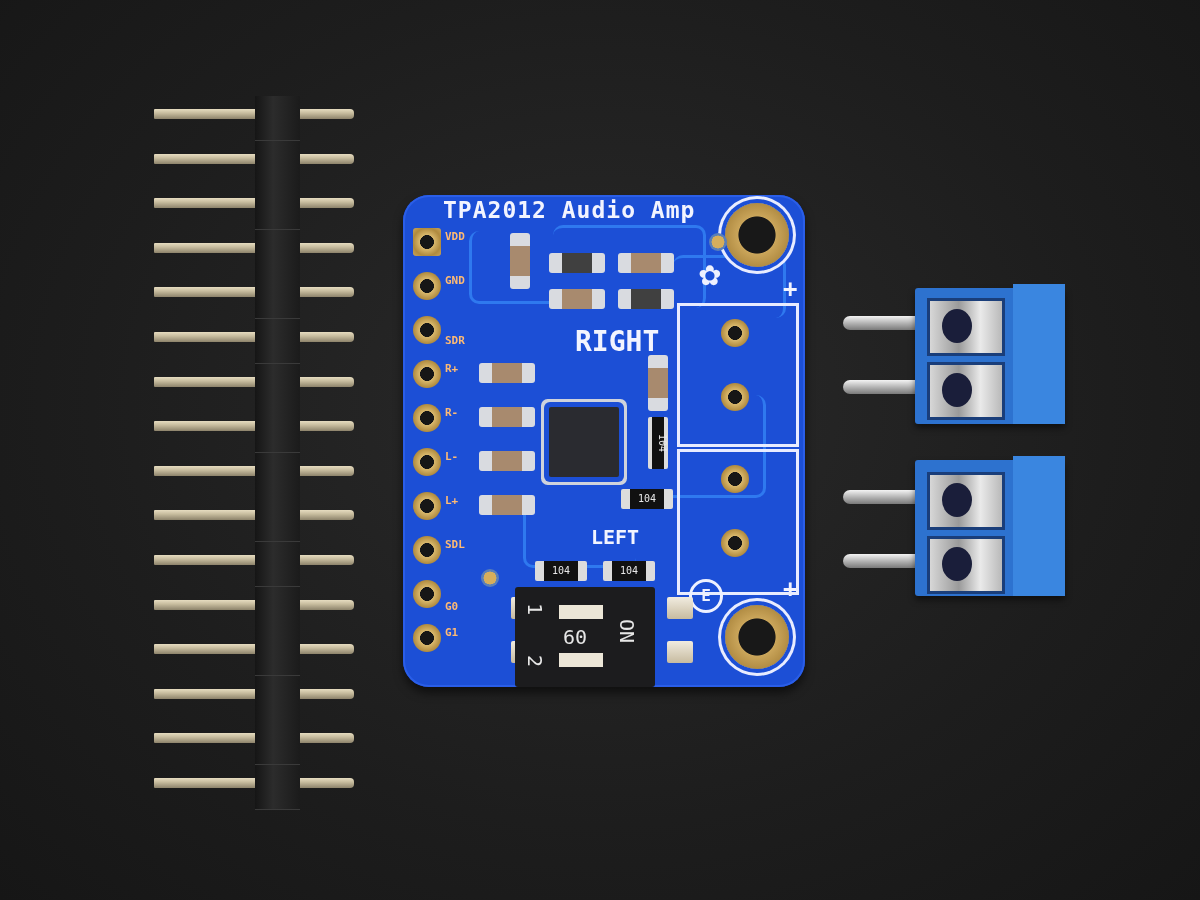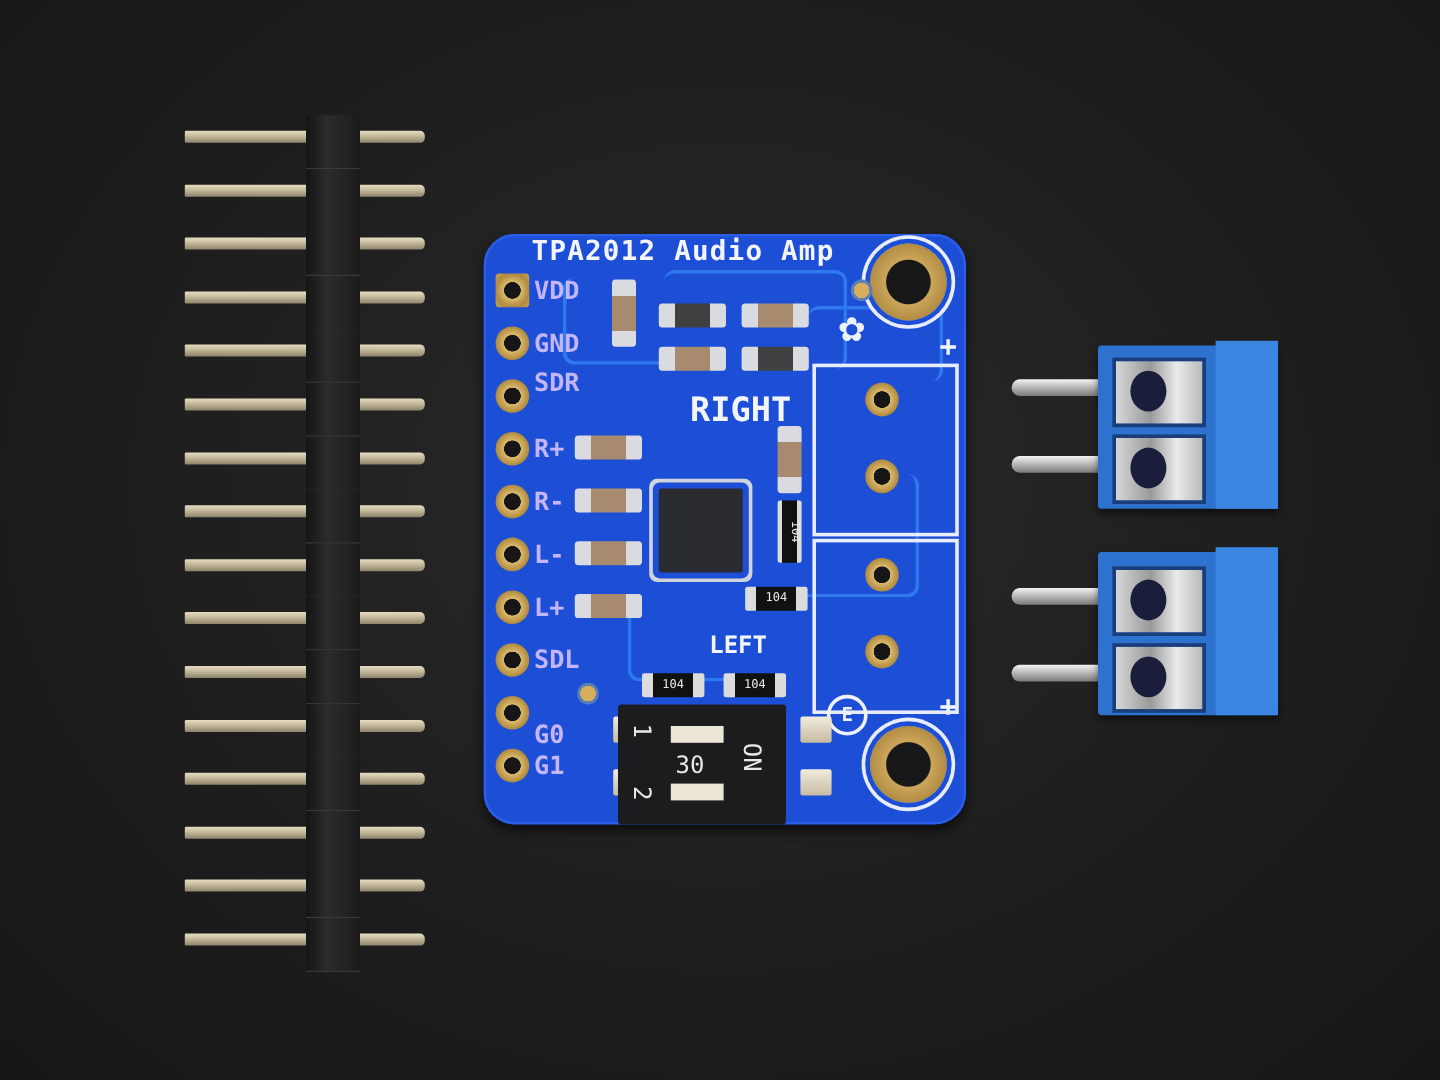--- a/index.html
+++ b/index.html
@@ -29,21 +29,21 @@
   }
   .trace { position: absolute; border: 3px solid #2f79ef; border-radius: 10px; }
   .silk { position: absolute; color: #f2f4ff; font-weight: bold; white-space: nowrap; }
   .title { left: 40px; top: 2px; font-size: 23px; letter-spacing: 1px; }
   .pad-col { position: absolute; left: 10px; top: 33px; }
   .pad {
     position: absolute; left: 0; width: 28px; height: 28px; border-radius: 50%;
     background: radial-gradient(circle, #161616 0 34%, #d9b86c 36%, #b08a3e 70%, #c9a55a 100%);
   }
   .pad.square { border-radius: 3px; }
-  .pad-label { position: absolute; left: 32px; font-size: 21px; color: #c4b5fd; font-weight: bold; }
+  .pad-label { position: absolute; left: 32px; font-size: 11px; color: #fdba74; font-weight: bold; }
   .mount {
     position: absolute; width: 64px; height: 64px; border-radius: 50%;
     background: radial-gradient(circle, #181818 0 40%, #caa55a 42%, #a9843c 80%, #caa55a 100%);
     box-shadow: 0 0 0 4px #1c4fd6, 0 0 0 7px #e8ecff;
   }
   .smd {
     position: absolute; height: 20px; border-radius: 3px;
     background: linear-gradient(90deg, #d9dbe0 0 24%, #a88a6e 24% 76%, #d9dbe0 76%);
   }
   .smd.dark { background: linear-gradient(90deg, #d9dbe0 0 24%, #404040 24% 76%, #d9dbe0 76%); }
@@ -177,21 +177,21 @@
   <div class="trace" style="left:240px;top:200px;width:120px;height:100px;border-top:none;border-left:none;"></div>
 
   <div class="silk title">TPA2012 Audio Amp</div>
 
   <div class="pad-col">
     <div class="pad square" style="top:0"></div>
     <div class="pad-label" style="top:2px">VDD</div>
     <div class="pad" style="top:44px"></div>
     <div class="pad-label" style="top:46px">GND</div>
     <div class="pad" style="top:88px"></div>
-    <div class="pad-label" style="top:79px">SDR</div>
+    <div class="pad-label" style="top:106px">SDR</div>
     <div class="pad" style="top:132px"></div>
     <div class="pad-label" style="top:134px">R+</div>
     <div class="pad" style="top:176px"></div>
     <div class="pad-label" style="top:178px">R-</div>
     <div class="pad" style="top:220px"></div>
     <div class="pad-label" style="top:222px">L-</div>
     <div class="pad" style="top:264px"></div>
     <div class="pad-label" style="top:266px">L+</div>
     <div class="pad" style="top:308px"></div>
     <div class="pad-label" style="top:310px">SDL</div>
@@ -243,21 +243,21 @@
 
   <div class="dip-lead" style="left:108px;top:402px"></div>
   <div class="dip-lead" style="left:108px;top:446px"></div>
   <div class="dip-lead" style="left:264px;top:402px"></div>
   <div class="dip-lead" style="left:264px;top:446px"></div>
   <div class="dip">
     <div class="dip-slider" style="top:18px"></div>
     <div class="dip-slider" style="top:66px"></div>
     <div class="dip-text" style="left:14px;top:10px;transform:rotate(90deg)">1</div>
     <div class="dip-text" style="left:14px;top:62px;transform:rotate(90deg)">2</div>
-    <div class="dip-text" style="left:48px;top:38px">30</div>
+    <div class="dip-text" style="left:48px;top:38px">60</div>
     <div class="dip-text" style="left:100px;top:32px;transform:rotate(90deg)">ON</div>
   </div>
 </div>
 
 <div class="terminal" style="top:288px">
   <div class="term-pin" style="top:28px"></div>
   <div class="term-pin" style="top:92px"></div>
   <div class="term-body">
     <div class="term-cap"></div>
     <div class="screw" style="top:10px"></div>

